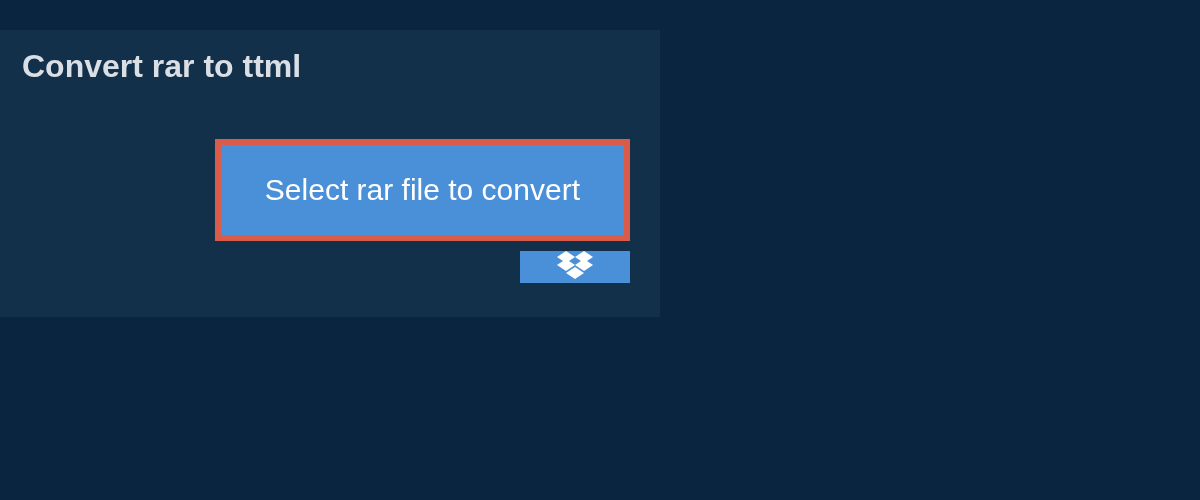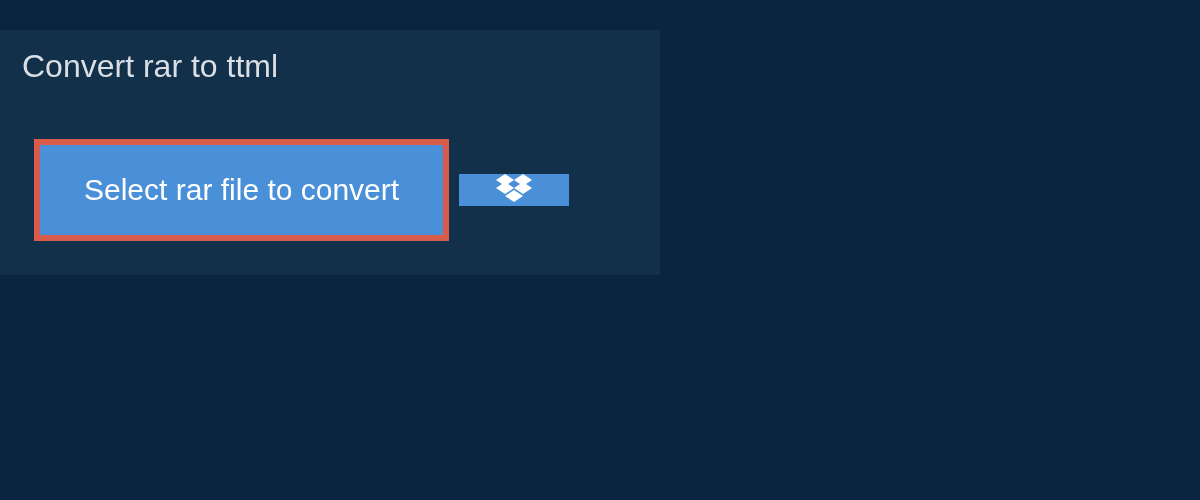--- a/index.html
+++ b/index.html
@@ -19,32 +19,33 @@
       top: 30px;
       left: 0;
       width: 660px;
       background: #13304a;
     }
     .tab {
       display: inline-block;
       background: #13304a;
       padding: 18px 30px 18px 22px;
       font-size: 32px;
-      font-weight: 400;
+      font-weight: 700;
       color: #d9dfe5;
       position: relative;
       top: -30px;
       margin-top: 30px;
       margin-bottom: -30px;
     }
     .button-row {
       display: flex;
       padding: 28px 30px 34px 34px;
       gap: 10px;
-      align-items: center;
+      align-items: flex-end;
+      flex-direction: column;
     }
     .select-button {
       background: #4a90d9;
       border: 6px solid #d95b4a;
       color: #ffffff;
       font-size: 30px;
       font-weight: 300;
       padding: 28px 44px;
       cursor: pointer;
       display: flex;

